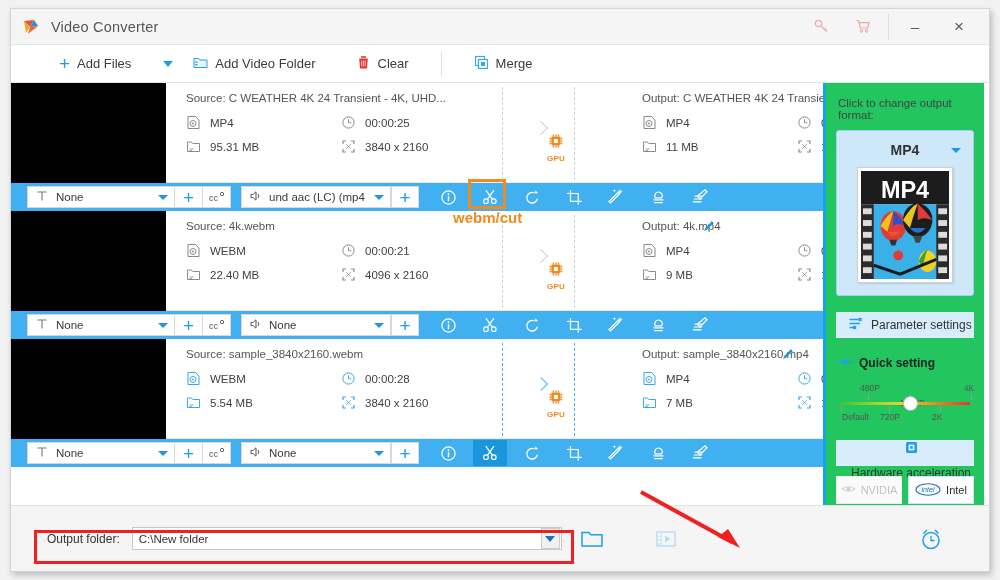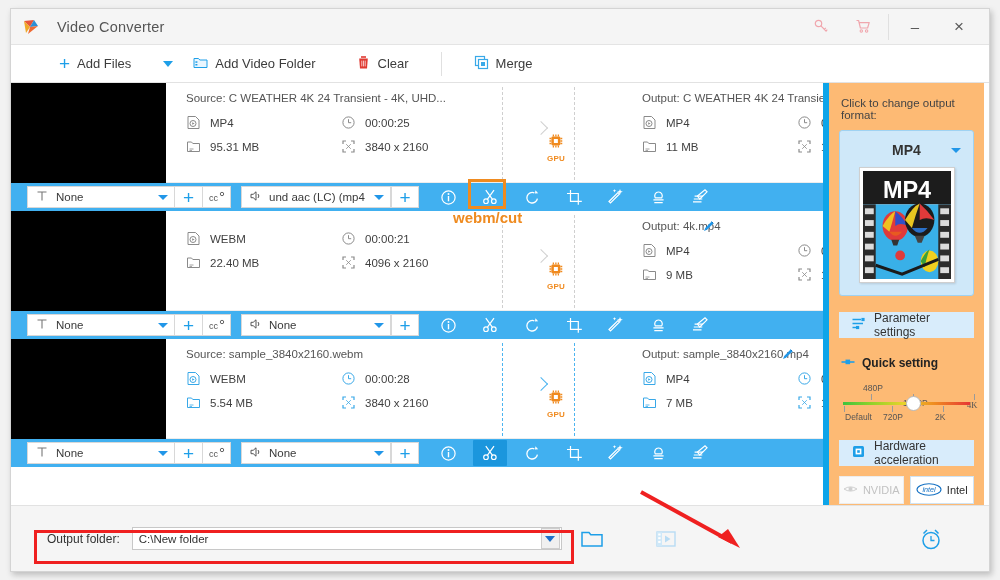--- a/index.html
+++ b/index.html
@@ -27,21 +27,21 @@
   
   .titlebar {
     position: relative;
     height: 36px;
     background: #f5f5f5;
     border-bottom: 1px solid #e4e4e4;
     display: flex; align-items: center;
   }
   .logo-ic { width: 20px; height: 20px; margin-left: 10px; position: relative; }
   .app-title {
-    margin-left: 16px;
+    margin-left: 10px;
     font-size: 14.5px; color: #555; letter-spacing: .2px;
   }
   .tb-right { margin-left: auto; display: flex; align-items: center; height: 100%; }
   .tb-btn {
     width: 42px; height: 36px;
     display: flex; align-items: center; justify-content: center;
   }
   .tb-sep { width: 1px; height: 26px; background: #e0e0e0; margin: 0 4px; }
   .tb-win {
     width: 44px; height: 36px;
@@ -77,22 +77,22 @@
   
   .body-wrap { display: flex; height: 422px; }
   .list-col {
     width: 812px;
     background: #ffffff;
     position: relative;
     overflow: hidden;
   }
   .side-col {
     width: 161px;
-    background: #fdba74;
-    border-left: 6px solid #0ea5e9;
+    background: #22c55e;
+    border-left: 3px solid #0ea5e9;
     position: relative;
   }
 
   
   .card { position: relative; height: 128px; }
   .card-inner { display: flex; height: 100px; background: #fff; }
   .thumb {
     width: 155px; height: 100px;
     background: #000000;
     flex: none;
@@ -563,20 +563,21 @@
               </div>
             </div>
           </div>
         </div>
 
         <div class="card">
           <div class="card-inner">
             <div class="thumb"></div>
             <div class="info">
               <div class="src-pane">
+                <div class="fname">Source: 4k.webm</div>
                 <div class="meta-grid">
                   <div class="meta-row">
                     <div class="meta-cell">
                       <span class="ic">
                         <svg width="15" height="15" viewBox="0 0 15 15">
                             <path d="M2 1.5 H9.5 L13 5 V13.5 H2 Z" fill="none" stroke="#8a8a8a" stroke-width="1"></path>
                             <circle cx="7" cy="8.5" r="3" fill="none" stroke="#8a8a8a" stroke-width="1"></circle>
                             <path d="M6.2 7.2 L8.6 8.5 L6.2 9.8 Z" fill="#8a8a8a"></path>
                           </svg>
                       </span>
@@ -1023,32 +1024,32 @@
           </span>
           <span>Quick setting</span>
         </div>
 
         <div class="slider-wrap">
           <div class="sl-lab" style="left:2px;top:30px;">Default</div>
           <div class="sl-lab" style="left:20px;top:1px;">480P</div>
           <div class="sl-lab" style="left:40px;top:30px;">720P</div>
           <div class="sl-lab" style="left:60px;top:16px;">1080P</div>
           <div class="sl-lab" style="left:92px;top:30px;">2K</div>
-          <div class="sl-lab" style="left:124px;top:18px;font-family:Liberation Serif, serif;">4K</div>
+          <div class="sl-lab" style="left:124px;top:1px;font-family:Liberation Serif, serif;">4K</div>
           <div class="sl-track"></div>
           <div class="sl-tick" style="left:28px;"></div>
           <div class="sl-tick" style="left:70px;"></div>
           <div class="sl-tick" style="left:131px;"></div>
           <div class="sl-tick low" style="left:1px;"></div>
           <div class="sl-tick low" style="left:49px;"></div>
           <div class="sl-tick low" style="left:100px;"></div>
           <div class="sl-knob" style="left:63px;"></div>
         </div>
 
-        <div class="side-btn" style="margin-top:12px;">
+        <div class="side-btn" style="margin-top:12px;flex-direction:column;">
           <span>
             <svg width="15" height="15" viewBox="0 0 15 15">
                 <rect x="2" y="2" width="11" height="11" rx="1.5" fill="#1e9fe8"></rect>
                 <rect x="4.6" y="4.6" width="5.8" height="5.8" fill="#fff"></rect>
                 <rect x="6.2" y="6.2" width="2.6" height="2.6" fill="#1e9fe8"></rect>
               </svg>
           </span>
           <span>Hardware acceleration</span>
         </div>
 

